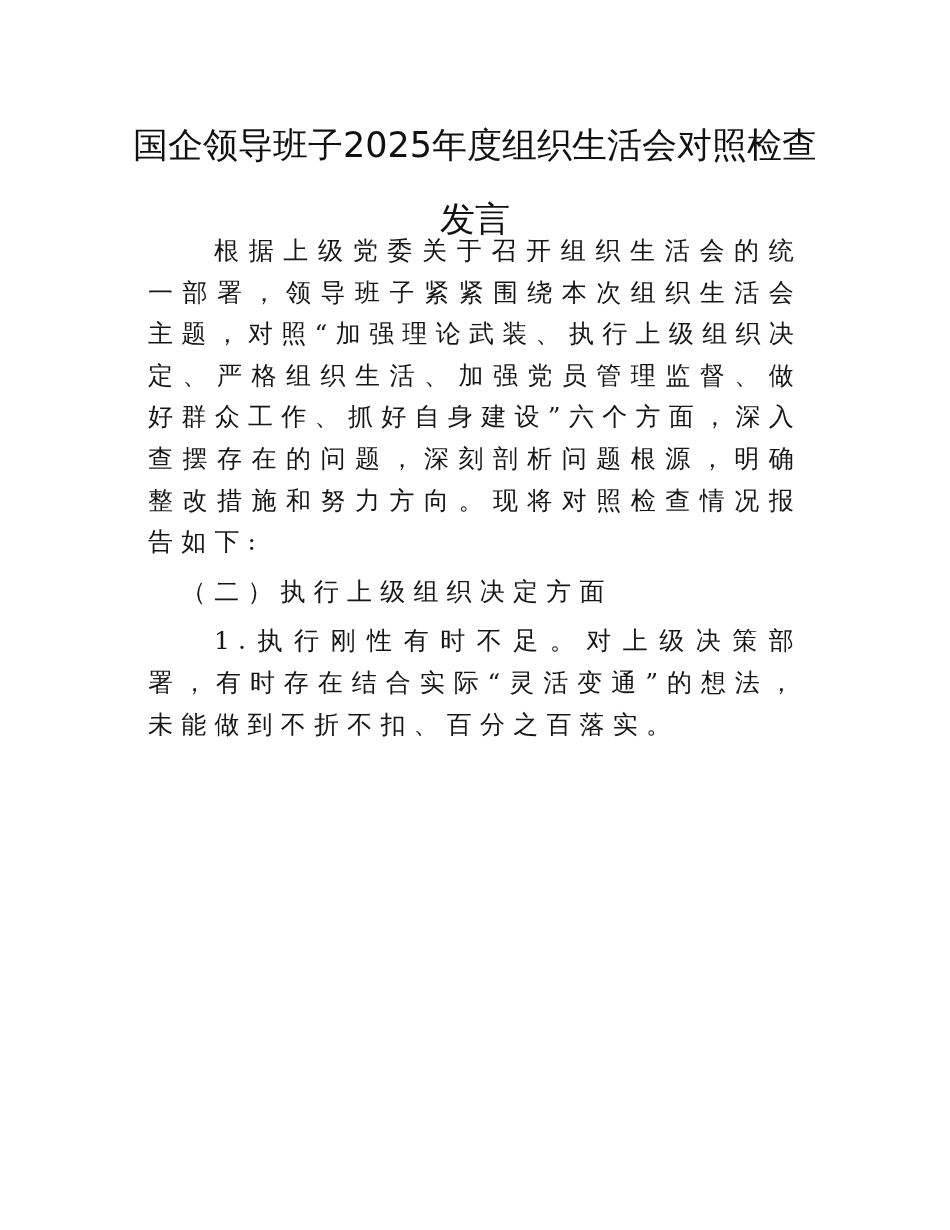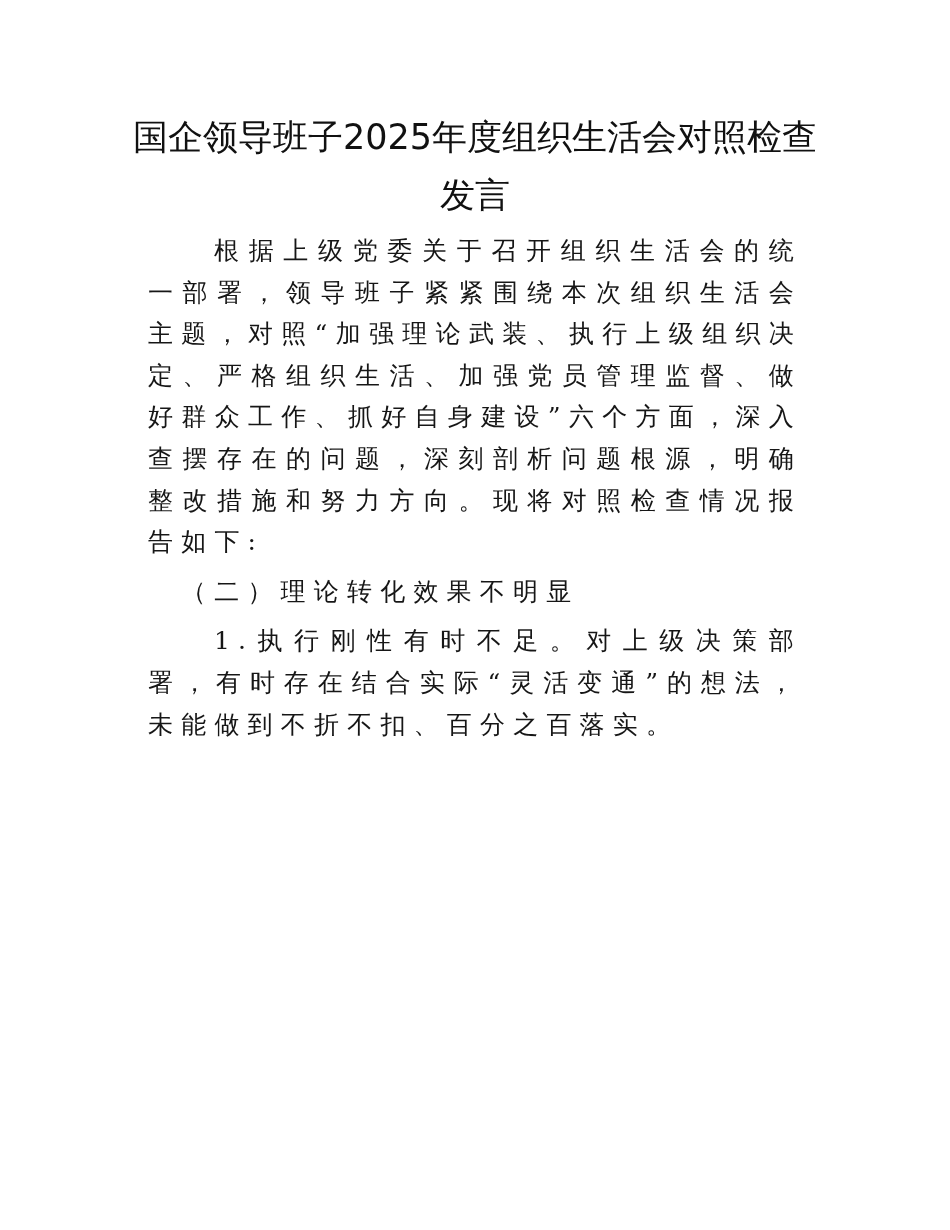--- a/index.html
+++ b/index.html
@@ -24,21 +24,21 @@
     .title {
       position: absolute;
       left: 130px;
       width: 690px;
       top: 108px;
       margin: 0;
       text-align: center;
       font-family: "DejaVu Sans", "Liberation Sans", sans-serif;
       font-weight: normal;
       font-size: 35px;
-      line-height: 58px;
+      line-height: 74px;
       letter-spacing: 0px;
       color: #111111;
     }
     .body-text {
       position: absolute;
       left: 140px;
       top: 222px;
       width: 670px;
       font-family: "DejaVu Serif", "Liberation Serif", serif;
       font-size: 25px;
@@ -56,16 +56,16 @@
     .heading-2 { text-indent: 33px; }
   </style>
 </head>
 <body>
 
 <div class="page">
   <h1 class="title">国企领导班子2025年度组织生活会对照检查发言</h1>
 
   <div class="body-text">
     <p class="indent">根据上级党委关于召开组织生活会的统一部署，领导班子紧紧围绕本次组织生活会主题，对照“加强理论武装、执行上级组织决定、严格组织生活、加强党员管理监督、做好群众工作、抓好自身建设”六个方面，深入查摆存在的问题，深刻剖析问题根源，明确整改措施和努力方向。现将对照检查情况报告如下:</p>
-    <p class="heading-2">（二）理论转化效果不明显</p>
+    <p class="heading-2">（二）执行上级组织决定方面</p>
     <p class="indent">1.执行刚性有时不足。对上级决策部署，有时存在结合实际“灵活变通”的想法，未能做到不折不扣、百分之百落实。</p>
   </div>
 </div>
 
 </body></html>

